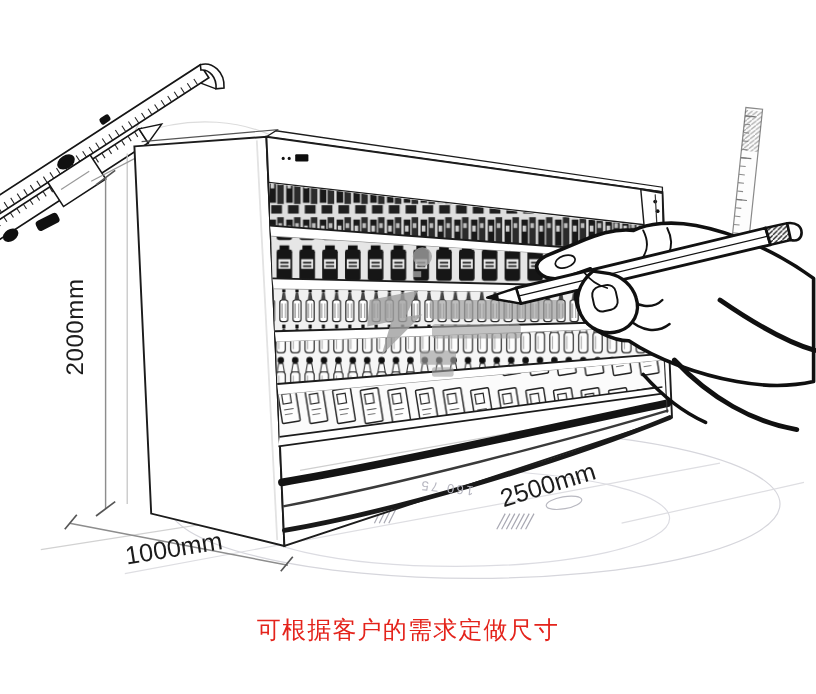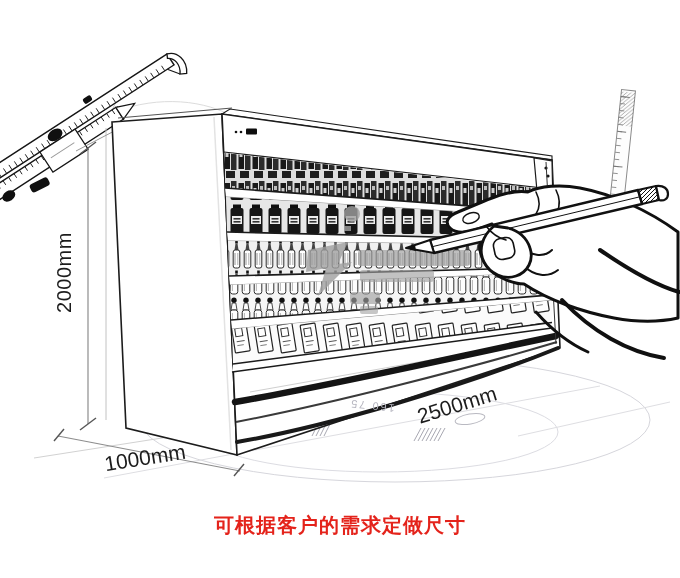--- a/index.html
+++ b/index.html
@@ -6,21 +6,21 @@
   .stage{position:relative;width:680px;height:578px;background:#fff;overflow:hidden;
          font-family:"Liberation Sans",sans-serif;}
   .stage svg{position:absolute;left:0;top:0;}
   .lbl{position:absolute;color:#1c1c1c;white-space:nowrap;text-align:center;}
   .lbl-height{left:18px;top:261px;width:92px;font-size:20px;letter-spacing:.5px;
               transform:rotate(-90deg);}
   .lbl-depth{left:95px;top:446px;width:100px;font-size:21px;transform:rotate(-9deg);}
   .lbl-width{left:404px;top:393px;width:106px;font-size:21px;transform:rotate(-17deg);}
   .lbl-floor{left:336px;top:400px;width:72px;font-size:11px;color:#b6b6c0;
              letter-spacing:2px;transform:rotate(186deg);}
-  .lbl-caption{left:0;right:0;top:512px;font-size:20px;font-weight:700;
+  .lbl-caption{left:0;right:0;top:512px;font-size:20px;font-weight:400;
                color:var(--caption_red,#e4231b);letter-spacing:1px;}
 </style>
 </head>
 <body>
 
 <div class="stage">
 <svg width="680" height="578" viewBox="0 0 680 578">
   <defs>
     <pattern id="hatchD" width="4" height="4" patternUnits="userSpaceOnUse">
       <path d="M0,4 L4,0" stroke="#111" stroke-width="1"></path>

